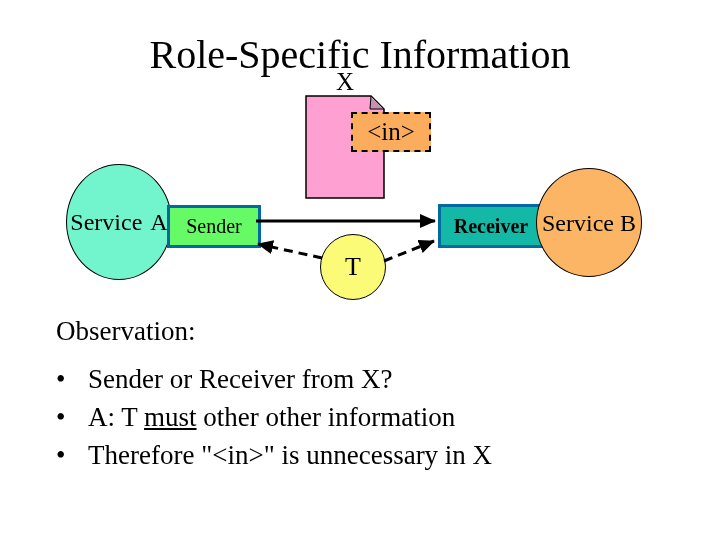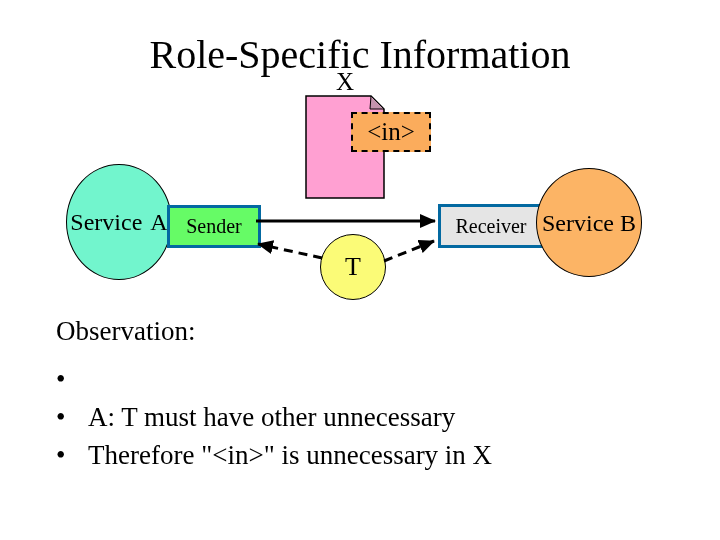--- a/index.html
+++ b/index.html
@@ -39,21 +39,21 @@
   }
   .sender-box{left:167px;top:205px;width:88px;height:37px;}
   .receiver-box{left:438px;top:204px;width:100px;height:38px;}
 
   .textblock{left:56px;top:311px;width:630px;z-index:2;font-size:27px;}
   .obs-heading{line-height:40px;margin-bottom:9px;}
   .bullet-row{display:flex;line-height:38px;}
   .bullet{width:32px;flex:0 0 32px;}
   .bullet-text{flex:1;}
   .bullet-text .line{display:block;}
-  .u{}
+  .u{text-decoration:underline;}
 </style>
 </head>
 <body>
 
 <div id="slide" style="background-color: rgb(255, 255, 255);">
 
   <h1 class="abs slide-title">Role-Specific Information</h1>
 
   <svg id="shapes-under" class="abs" width="720" height="540" viewBox="0 0 720 540">
     <path d="M306,96 L371,96 L384,109 L384,198 L306,198 Z" stroke="#000" stroke-width="1.5" fill="#FFA0D2"></path>
@@ -68,21 +68,21 @@
 
   <div class="abs node-circle service-a" style="background-color: rgb(114, 245, 205);">
     <span>Service</span>
     <span>A</span>
   </div>
 
   <div class="abs role-box sender-box" style="background-color: rgb(102, 251, 102);">
     <span>Sender</span>
   </div>
 
-  <div class="abs role-box receiver-box" style="background-color: #e5e5e5;">
+  <div class="abs role-box receiver-box" style="background-color: #14b8a6; font-weight: bold;">
     <span>Receiver</span>
   </div>
 
   <div class="abs node-circle service-b" style="background-color: rgb(252, 180, 101);">
     <span>Service</span>
     <span>B</span>
   </div>
 
   <div class="abs node-circle t-node" style="background-color: rgb(251, 251, 119);">
     <span>T</span>
@@ -98,26 +98,27 @@
     <line x1="322" y1="258" x2="258" y2="244" stroke="#000" stroke-width="3" stroke-dasharray="9 6" marker-end="url(#ah)"></line>
     <line x1="384" y1="261" x2="434" y2="241" stroke="#000" stroke-width="3" stroke-dasharray="9 6" marker-end="url(#ah)"></line>
   </svg>
 
   <div class="abs textblock">
     <div class="obs-heading">Observation:</div>
 
     <div class="bullet-row">
       <span class="bullet">•</span>
       <span class="bullet-text">
+        <span class="line">Sender or Receiver from X?</span>
       </span>
     </div>
 
     <div class="bullet-row">
       <span class="bullet">•</span>
-      <span class="bullet-text"><span>A: T </span><span class="u">must</span><span> have other unnecessary</span></span>
+      <span class="bullet-text"><span>A: T </span><span class="u">must</span><span> other other information</span></span>
     </div>
 
     <div class="bullet-row">
       <span class="bullet">•</span>
       <span class="bullet-text">Therefore "&lt;in&gt;" is unnecessary in X</span>
     </div>
   </div>
 
 </div>
 

